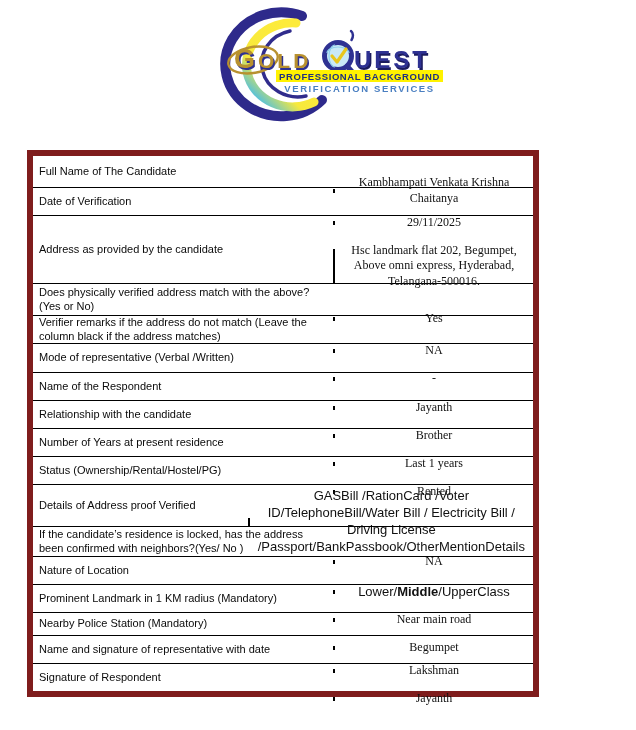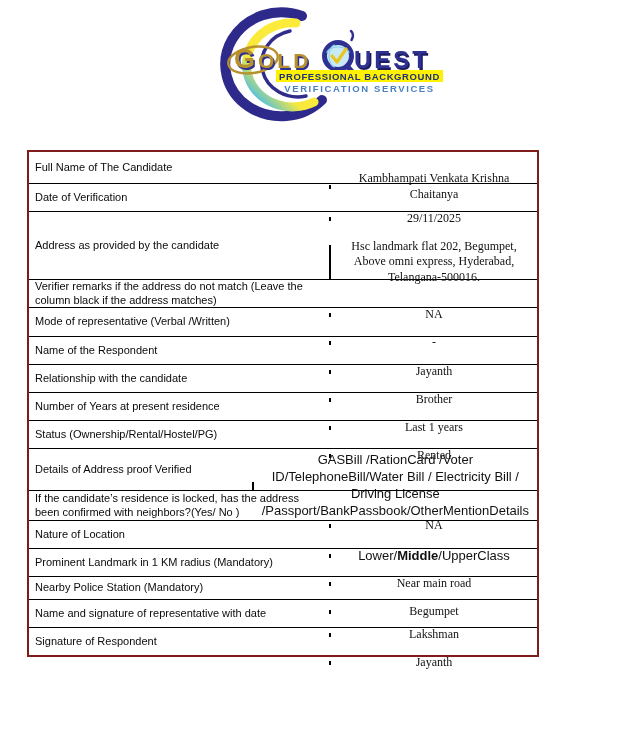--- a/index.html
+++ b/index.html
@@ -1,19 +1,19 @@
 <!DOCTYPE html>
 <html><head>
 <meta charset="utf-8">
 <style>
   html,body{margin:0;padding:0;background:#ffffff;}
   .page{position:relative;width:636px;height:730px;background:#fff;overflow:hidden;
         font-family:"Liberation Sans","DejaVu Sans",sans-serif;color:#000;}
   .logo{position:absolute;left:184px;top:6px;width:264px;height:122px;}
-  .vtable{position:absolute;left:27px;top:150px;width:512px;border:2px solid #7f1d1d;box-sizing:border-box;background:#fff;}
+  .vtable{position:absolute;left:27px;top:150px;width:512px;border:6px solid #7f1d1d;box-sizing:border-box;background:#fff;}
   .vrow{display:flex;border-bottom:1px solid #000;box-sizing:border-box;}
   .vrow:last-child{border-bottom:none;}
   .cell{box-sizing:border-box;}
   .cell.label{width:300px;padding:2px 10px 2px 6px;display:flex;align-items:center;
               font-size:11px;line-height:1.25;color:#0a0a0a;}
   .cell.value{flex:1;border-left:2px solid #000;display:flex;align-items:center;justify-content:center;
               text-align:center;padding:2px 8px;font-family:"Liberation Serif","DejaVu Serif",serif;
               font-size:12px;line-height:1.3;color:#111;margin-top:33px;}
   .cell.value.sans{font-family:"Liberation Sans","DejaVu Sans",sans-serif;font-size:13px;}
   .cell.value .bold{font-weight:bold;}
@@ -73,20 +73,24 @@
     <div class="vrow" style="height:28px">
       <div class="cell label">Date of Verification</div>
       <div class="cell value">29/11/2025</div>
     </div>
 
     <div class="vrow" style="height:68px">
       <div class="cell label">Address as provided by the candidate</div>
       <div class="cell value">Hsc landmark flat 202, Begumpet, Above omni express, Hyderabad, Telangana-500016.</div>
     </div>
 
+    <div class="vrow" style="height:32px">
+      <div class="cell label">Does physically verified address match with the above?(Yes or No)</div>
+      <div class="cell value">Yes</div>
+    </div>
 
     <div class="vrow" style="height:28px">
       <div class="cell label">Verifier remarks if the address do not match (Leave the column black if the address matches)</div>
       <div class="cell value">NA</div>
     </div>
 
     <div class="vrow" style="height:29px">
       <div class="cell label">Mode of representative (Verbal /Written)</div>
       <div class="cell value">-</div>
     </div>

